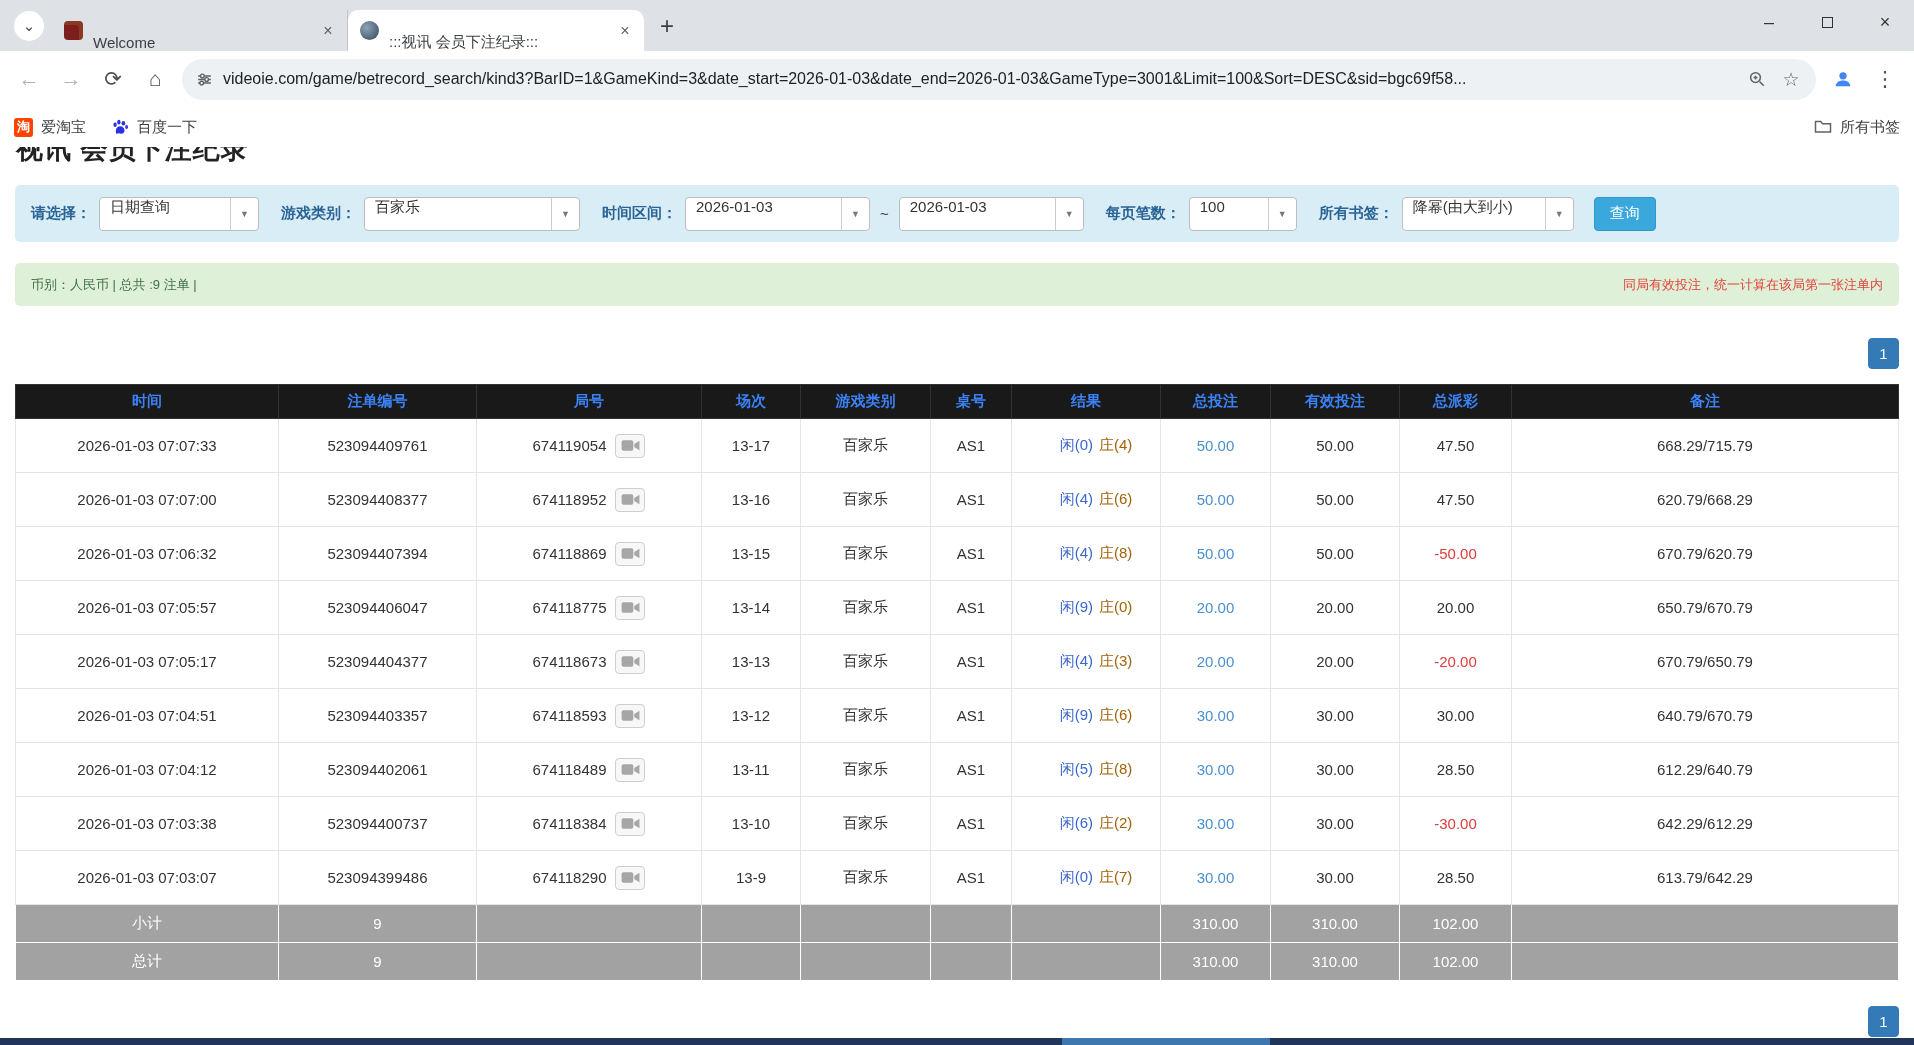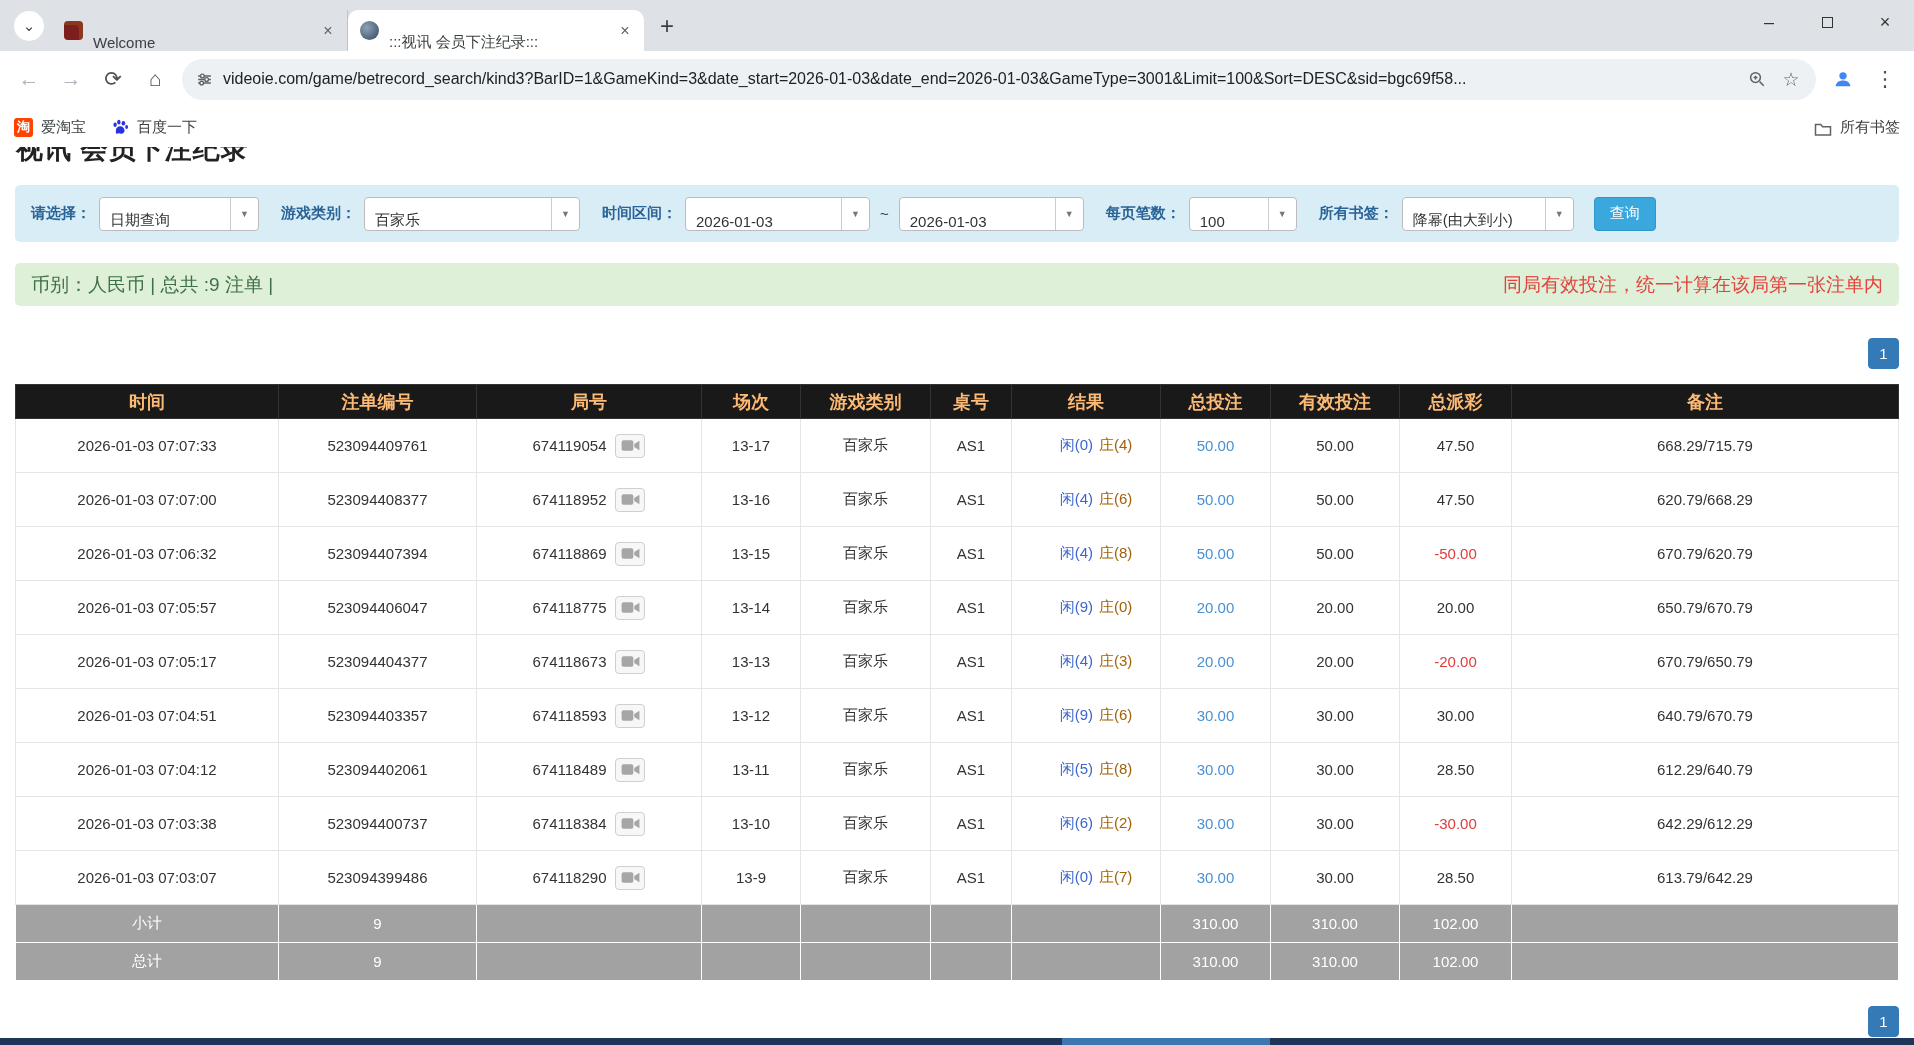--- a/index.html
+++ b/index.html
@@ -31,48 +31,48 @@
   .omnibox { flex:1; height:41px; background:#eef1f4; border-radius:21px; display:flex; align-items:center; padding:0 8px 0 14px; margin:0 6px; min-width:0; }
   .tune-ic { margin-right:10px; display:flex; flex:none; }
   .url { flex:1; font-size:16px; color:#202124; white-space:nowrap; overflow:hidden; }
   .ombtn { width:34px; height:34px; display:flex; align-items:center; justify-content:center; color:#5f6368; flex:none; font-size:19px; cursor:pointer; }
 
   .bookmarks { height:40px; background:#fff; display:flex; align-items:center; padding:0 14px; }
   .bm { display:flex; align-items:center; margin-right:24px; font-size:15px; color:#3c4043; cursor:pointer; }
   .bm-ic { width:19px; height:19px; margin-right:8px; border-radius:3px; display:flex; align-items:center; justify-content:center; flex:none; }
   .tao { background:#ff4200; color:#fff; font-size:13px; font-weight:bold; }
   .bm-spacer { flex:1; }
-  .bm-right { display:flex; align-items:flex-end; font-size:15px; color:#3c4043; cursor:pointer;padding-left:36px; }
+  .bm-right { display:flex; align-items:flex-start; font-size:15px; color:#3c4043; cursor:pointer;padding-left:36px; }
   .bm-right svg { margin-right:8px; }
 
   
   .page { position:relative; height:898px; background:#fff; }
   .title-clip { height:18px; overflow:hidden; padding-left:16px; }
   .title-clip h1 { margin:-16px 0 0; font-size:27px; font-weight:bold; color:#222; letter-spacing:1px; }
 
   .filter-bar { margin:20px 15px 0; height:57px; background:#d9edf7; border-radius:5px; display:flex; align-items:center; padding:0 16px; gap:8px; }
   .flabel { font-size:15px; font-weight:bold; color:#2a6496; white-space:nowrap; }
   .ml { margin-left:14px; }
-  .sel { height:34px; background:#fff; border:1px solid #bcbcbc; border-radius:4px; display:flex; align-items:flex-end; cursor:pointer; flex:none; }
+  .sel { height:34px; background:#fff; border:1px solid #bcbcbc; border-radius:4px; display:flex; align-items:flex-start; cursor:pointer; flex:none; }
   .sel-val { flex:1; padding:0 10px; font-size:15px; color:#333; white-space:nowrap; overflow:hidden; }
   .sel-caret { width:28px; align-self:stretch; border-left:1px solid #ccc; display:flex; align-items:center; justify-content:center; font-size:9px; color:#777; }
   .w-query{width:160px} .w-game{width:216px} .w-date{width:185px} .w-pp{width:108px} .w-sort{width:172px}
   .tilde { font-size:15px; color:#333; margin:0 2px; }
   .btn-search { height:34px; padding:0 15px; background:#3aa7dd; color:#fff; border:1px solid #2f96c8; border-radius:4px; font-size:15px; display:flex; align-items:center; margin-left:12px; cursor:pointer; }
 
-  .summary-bar { margin:21px 15px 0; height:43px; background:#dff0d8; border-radius:5px; display:flex; align-items:center; justify-content:space-between; padding:0 16px; font-size:19px; }
+  .summary-bar { margin:21px 15px 0; height:43px; background:#dff0d8; border-radius:5px; display:flex; align-items:center; justify-content:space-between; padding:0 16px; font-size:13px; }
   .summary-left { color:#3f7047; }
   .summary-right { color:#e2433c; }
 
   .pager { display:flex; justify-content:flex-end; margin:32px 15px 15px; }
   .pager.bottom { margin:25px 15px 0; }
   .page-btn { min-width:31px; height:31px; background:#337ab7; border:1px solid #337ab7; color:#fff; border-radius:4px; display:flex; align-items:center; justify-content:center; font-size:15px; cursor:pointer; }
 
   table.records { width:1884px; margin:0 15px; border-collapse:collapse; table-layout:fixed; }
-  .records th { background:#191919; color:#fdba74; font-size:18px; font-weight:bold; height:34px; border:1px solid #333; }
+  .records th { background:#191919; color:#3b82f6; font-size:15px; font-weight:bold; height:34px; border:1px solid #333; }
   .records tbody td { height:54px; background:#fff; border:1px solid #e5e5e5; text-align:center; font-size:15px; color:#333; }
   .records tfoot td { height:38px; background:#a2a2a2; border:1px solid #fff; text-align:center; font-size:15px; color:#fff; }
   .round-cell { display:inline-flex; align-items:center; gap:9px; }
   .video-btn { display:inline-flex; align-items:center; justify-content:center; width:30px; height:24px; border:1px solid #cfcfcf; border-radius:4px; background:#f7f7f7; cursor:pointer; }
   .bet-link { color:#4a90d2; cursor:pointer; }
   .res-player { color:#3b66cc; margin-right:6px;padding-left:20px; }
   .res-banker { color:#a16207; }
   .neg { color:#e03c3c; }
 
   .footer-bar { position:absolute; left:0; bottom:0; width:100%; height:7px; background:#20355a; }

